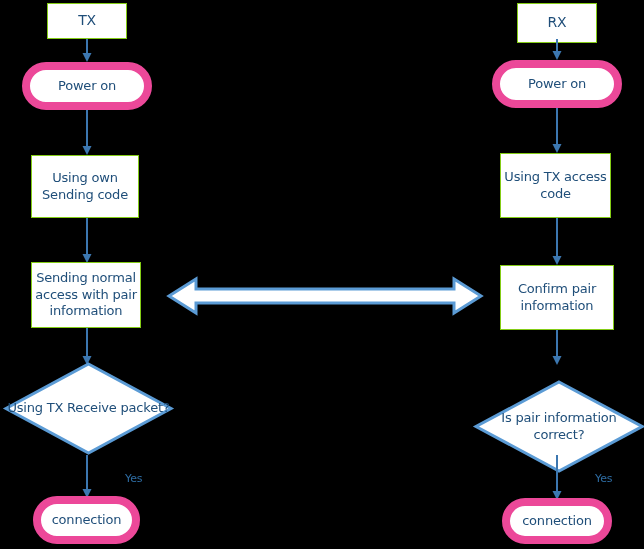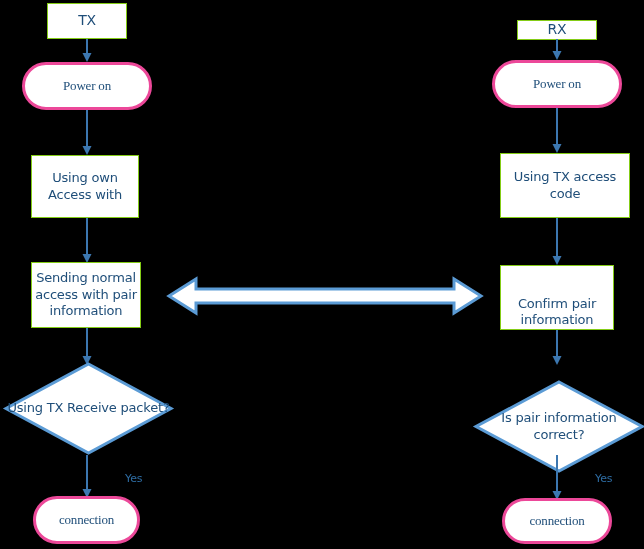--- a/index.html
+++ b/index.html
@@ -28,24 +28,23 @@
     letter-spacing: -0.2px;
   }
   .rect {
     border: 1px solid #84cc16;
     font-size: 13px;
   }
   .rect.header {
     font-size: 14px;
   }
   .stadium {
-    border: 3px solid #ec4899;
+    border: 8px solid #ec4899;
     border-radius: 999px;
     font-size: 13px;
-    font-family: Liberation Serif, serif;
   }
   .diamond-wrap {
     position: absolute;
   }
   .diamond-wrap svg {
     position: absolute;
     left: 0;
     top: 0;
     overflow: visible;
   }
@@ -105,21 +104,21 @@
       <span>Power on</span>
     </div>
 
     <svg class="connector" style="left:79px; top:110px; width:16px; height:46px;">
       <line x1="8" y1="0" x2="8" y2="38" stroke="#3C77B0" stroke-width="2"></line>
       <polygon points="8,45 3.5,36 12.5,36" fill="#3C77B0"></polygon>
     </svg>
 
     <div class="node rect" style="left:31px; top:155px; width:108px; height:63px;">
       <span style="white-space:pre-line;">Using own
-Access with</span>
+Sending code</span>
     </div>
 
     <svg class="connector" style="left:79px; top:218px; width:16px; height:46px;">
       <line x1="8" y1="0" x2="8" y2="38" stroke="#3C77B0" stroke-width="2"></line>
       <polygon points="8,45 3.5,36 12.5,36" fill="#3C77B0"></polygon>
     </svg>
 
     <div class="node rect" style="left:31px; top:262px; width:110px; height:66px;">
       <span style="white-space:pre-line;">Sending normal
 access with pair
@@ -145,49 +144,49 @@
 
     <div class="edge-label" style="left:113px; top:472px;">Yes</div>
 
     <div class="node stadium" style="left:33px; top:496px; width:107px; height:48px;">
       <span>connection</span>
     </div>
   </div>
 
   <div class="lane">
 
-    <div class="node rect header" style="left:517px; top:20px; width:80px; height:20px;">
+    <div class="node rect header" style="left:517px; top:3px; width:80px; height:40px;">
       <span>RX</span>
     </div>
 
     <svg class="connector" style="left:549px; top:39px; width:16px; height:22px;">
       <line x1="8" y1="0" x2="8" y2="14" stroke="#3C77B0" stroke-width="2"></line>
       <polygon points="8,21 3.5,12 12.5,12" fill="#3C77B0"></polygon>
     </svg>
 
     <div class="node stadium" style="left:492px; top:60px; width:130px; height:48px;">
       <span>Power on</span>
     </div>
 
     <svg class="connector" style="left:549px; top:108px; width:16px; height:46px;">
       <line x1="8" y1="0" x2="8" y2="38" stroke="#3C77B0" stroke-width="2"></line>
       <polygon points="8,45 3.5,36 12.5,36" fill="#3C77B0"></polygon>
     </svg>
 
-    <div class="node rect" style="left:500px; top:153px; width:130px; height:65px;justify-content:center;">
+    <div class="node rect" style="left:500px; top:153px; width:111px; height:65px;justify-content:center;">
       <span style="white-space:pre-line;">Using TX access
 code</span>
     </div>
 
     <svg class="connector" style="left:549px; top:218px; width:16px; height:48px;">
       <line x1="8" y1="0" x2="8" y2="40" stroke="#3C77B0" stroke-width="2"></line>
       <polygon points="8,47 3.5,38 12.5,38" fill="#3C77B0"></polygon>
     </svg>
 
-    <div class="node rect" style="left:500px; top:265px; width:114px; height:65px;align-items:flex-end;">
+    <div class="node rect" style="left:500px; top:265px; width:114px; height:65px;">
       <span style="white-space:pre-line;">Confirm pair
 information</span>
     </div>
 
     <svg class="connector" style="left:549px; top:330px; width:16px; height:36px;">
       <line x1="8" y1="0" x2="8" y2="28" stroke="#3C77B0" stroke-width="2"></line>
       <polygon points="8,35 3.5,26 12.5,26" fill="#3C77B0"></polygon>
     </svg>
 
     <div class="diamond-wrap" style="left:474px; top:380px; width:170px; height:93px;">

